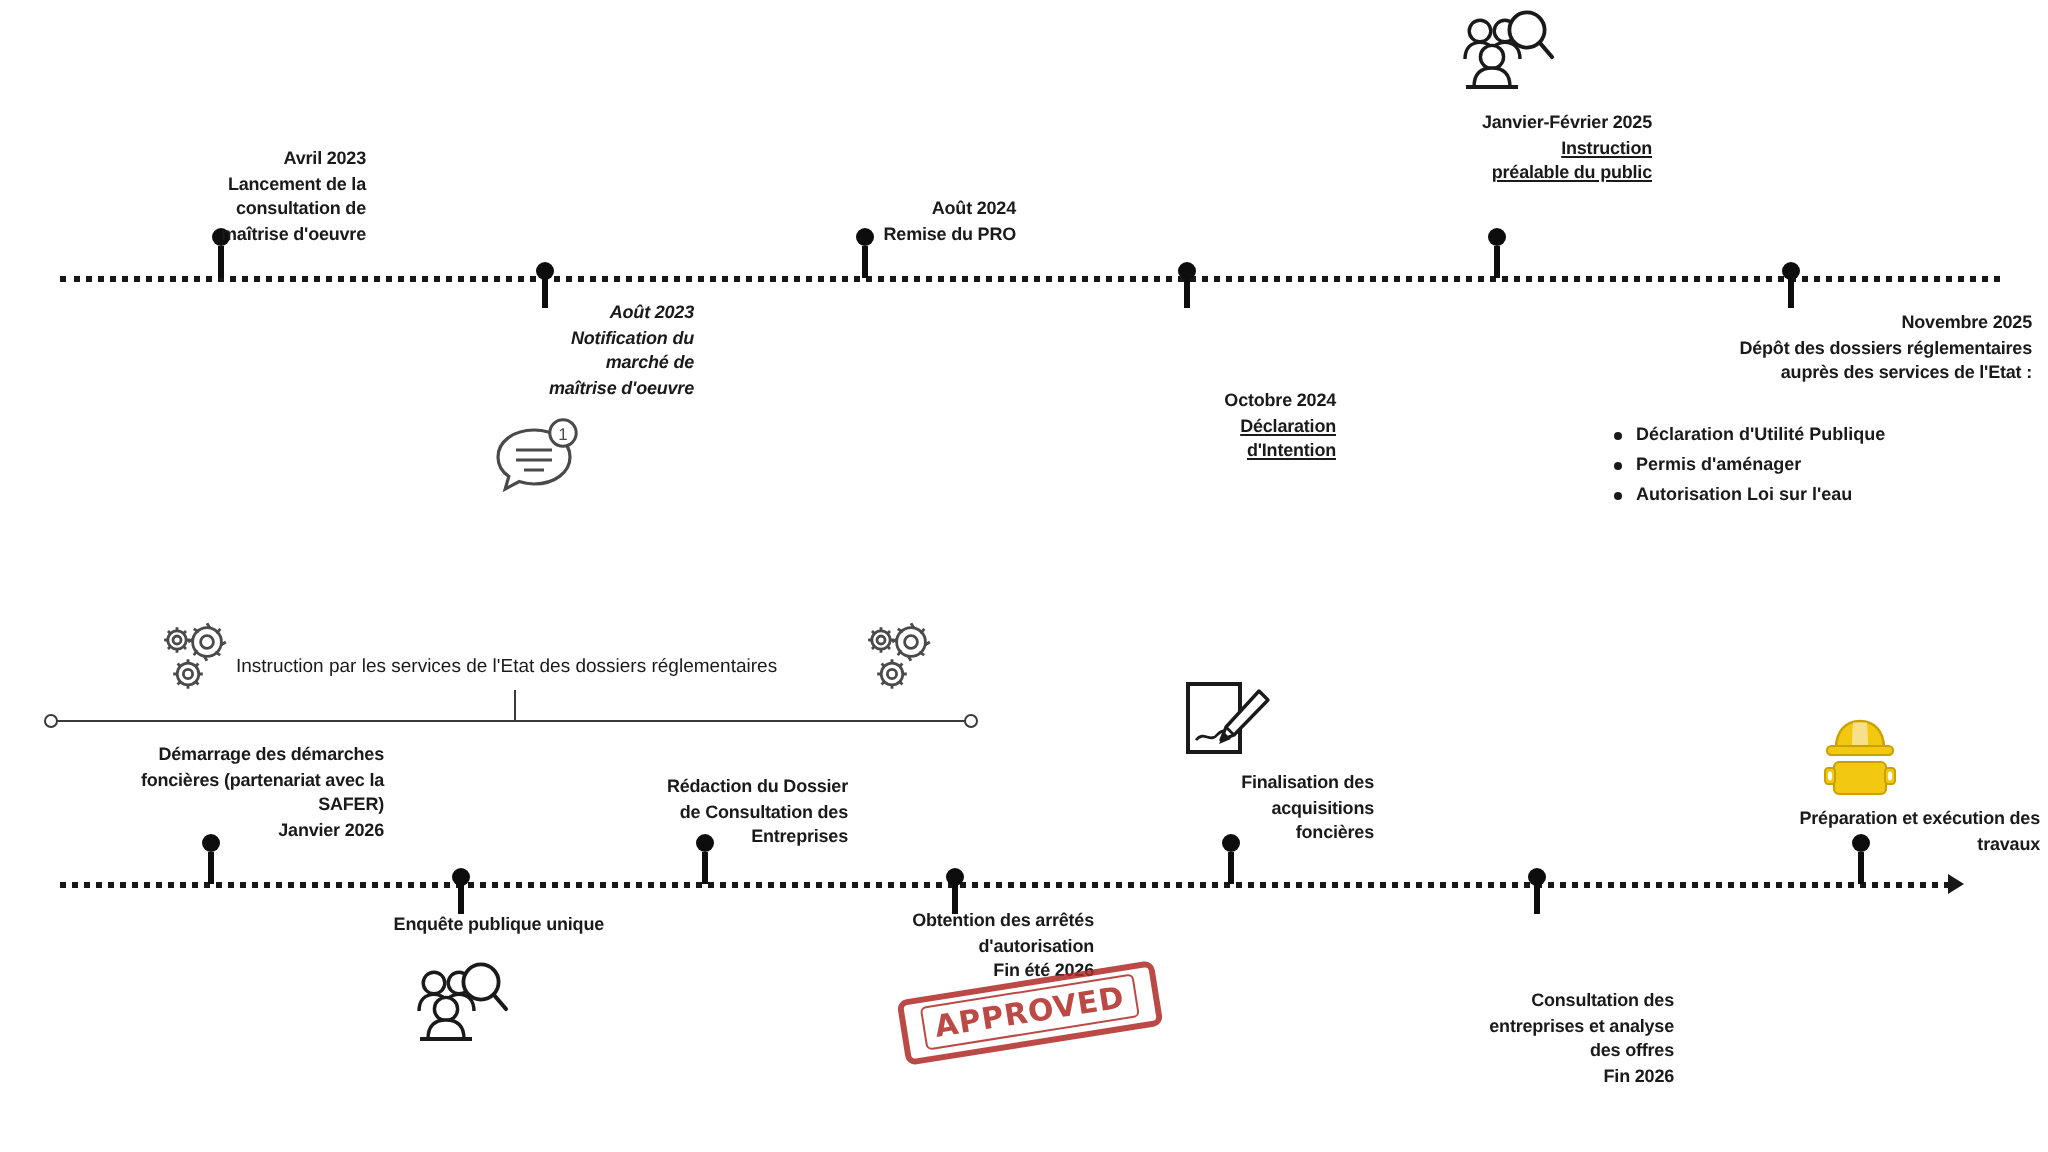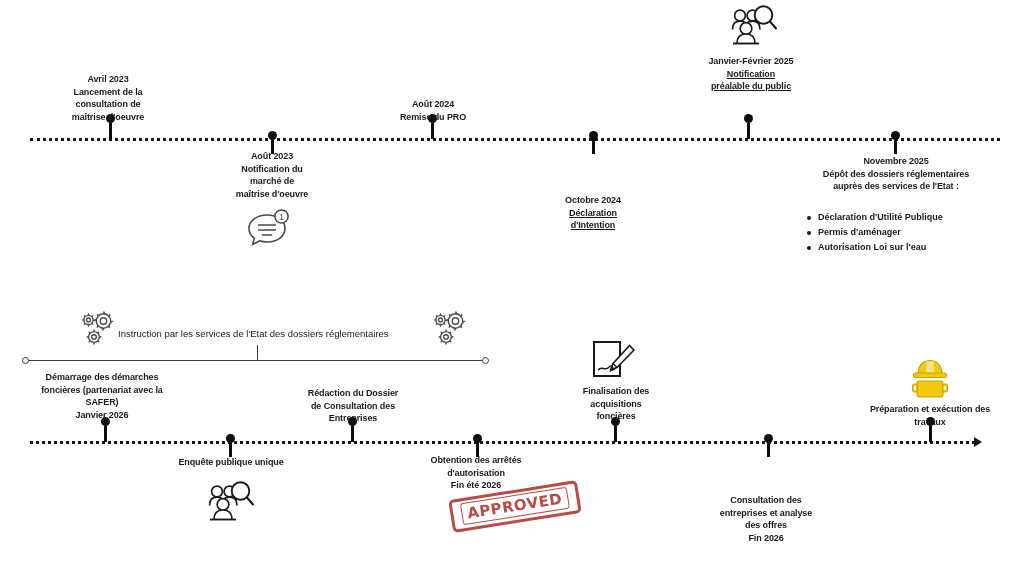--- a/index.html
+++ b/index.html
@@ -41,21 +41,21 @@
   .pin .stem{position:absolute;left:3px;top:0;width:3px;background:#0d0d0d;}
   .pin .ball{position:absolute;left:0;width:9px;height:9px;border-radius:50%;background:#0d0d0d;}
   .pin.up .stem{height:16px;top:0;}
   .pin.up .ball{bottom:0;}
   .pin.down .stem{height:16px;top:7px;}
   .pin.down .ball{top:0;}
 
   
   .lbl{
     position:absolute;
-    text-align:center;
+    text-align:right;
     font-size:9px;
     font-weight:bold;
     line-height:12.5px;
     letter-spacing:-0.1px;
     color:#1a1a1a;
     white-space:normal;
   }
   .lbl .u{text-decoration:underline;}
 
   .bullets{
@@ -117,21 +117,21 @@
       <div>Avril 2023</div>
       <div>Lancement de la</div>
       <div>consultation de</div>
       <div>maîtrise d'oeuvre</div>
     </div>
 
     <div class="pin down" style="left:268px;top:131px;">
       <span class="ball"></span>
       <span class="stem"></span>
     </div>
-    <div class="lbl" style="left:197px;top:150px;width:150px;">
+    <div class="lbl" style="left:197px;top:150px;width:150px;font-style:italic;">
       <div>Août 2023</div>
       <div>Notification du</div>
       <div>marché de</div>
       <div>maîtrise d'oeuvre</div>
     </div>
 
     <div class="icon" style="left:243px;top:209px;width:48px;height:40px;">
       <svg viewBox="0 0 48 40" width="48" height="40">
         <path d="M24 6 C13.5 6 6 12 6 19.5 C6 23.4 8 26.9 11.4 29.2
                  L9.6 35.5 L16.6 31.8 C18.9 32.6 21.4 33 24 33
@@ -175,21 +175,21 @@
         <path d="M19 26.5 C19 20.8 22.3 18.2 26.5 18.2 C30.7 18.2 34 20.8 34 26.5" fill="none" stroke="#1a1a1a" stroke-width="1.7"></path>
         <circle cx="20" cy="25.5" r="5.8" fill="#fff" stroke="#1a1a1a" stroke-width="1.7"></circle>
         <path d="M11 40.5 C11 33.5 14.8 31 20 31 C25.2 31 29 33.5 29 40.5" fill="#fff" stroke="#1a1a1a" stroke-width="1.7"></path>
         <line x1="7" y1="40.5" x2="33" y2="40.5" stroke="#1a1a1a" stroke-width="1.9"></line>
         <circle cx="37.5" cy="12" r="8.8" fill="#fff" stroke="#1a1a1a" stroke-width="1.9"></circle>
         <line x1="44" y1="18.5" x2="50" y2="25.5" stroke="#1a1a1a" stroke-width="2.1" stroke-linecap="round"></line>
       </svg>
     </div>
     <div class="lbl" style="left:676px;top:55px;width:150px;">
       <div>Janvier-Février 2025</div>
-      <div class="u">Notification</div>
+      <div class="u">Instruction</div>
       <div class="u">préalable du public</div>
     </div>
 
     <div class="pin down" style="left:891px;top:131px;">
       <span class="ball"></span>
       <span class="stem"></span>
     </div>
     <div class="lbl" style="left:776px;top:155px;width:240px;">
       <div>Novembre 2025</div>
       <div>Dépôt des dossiers réglementaires</div>

